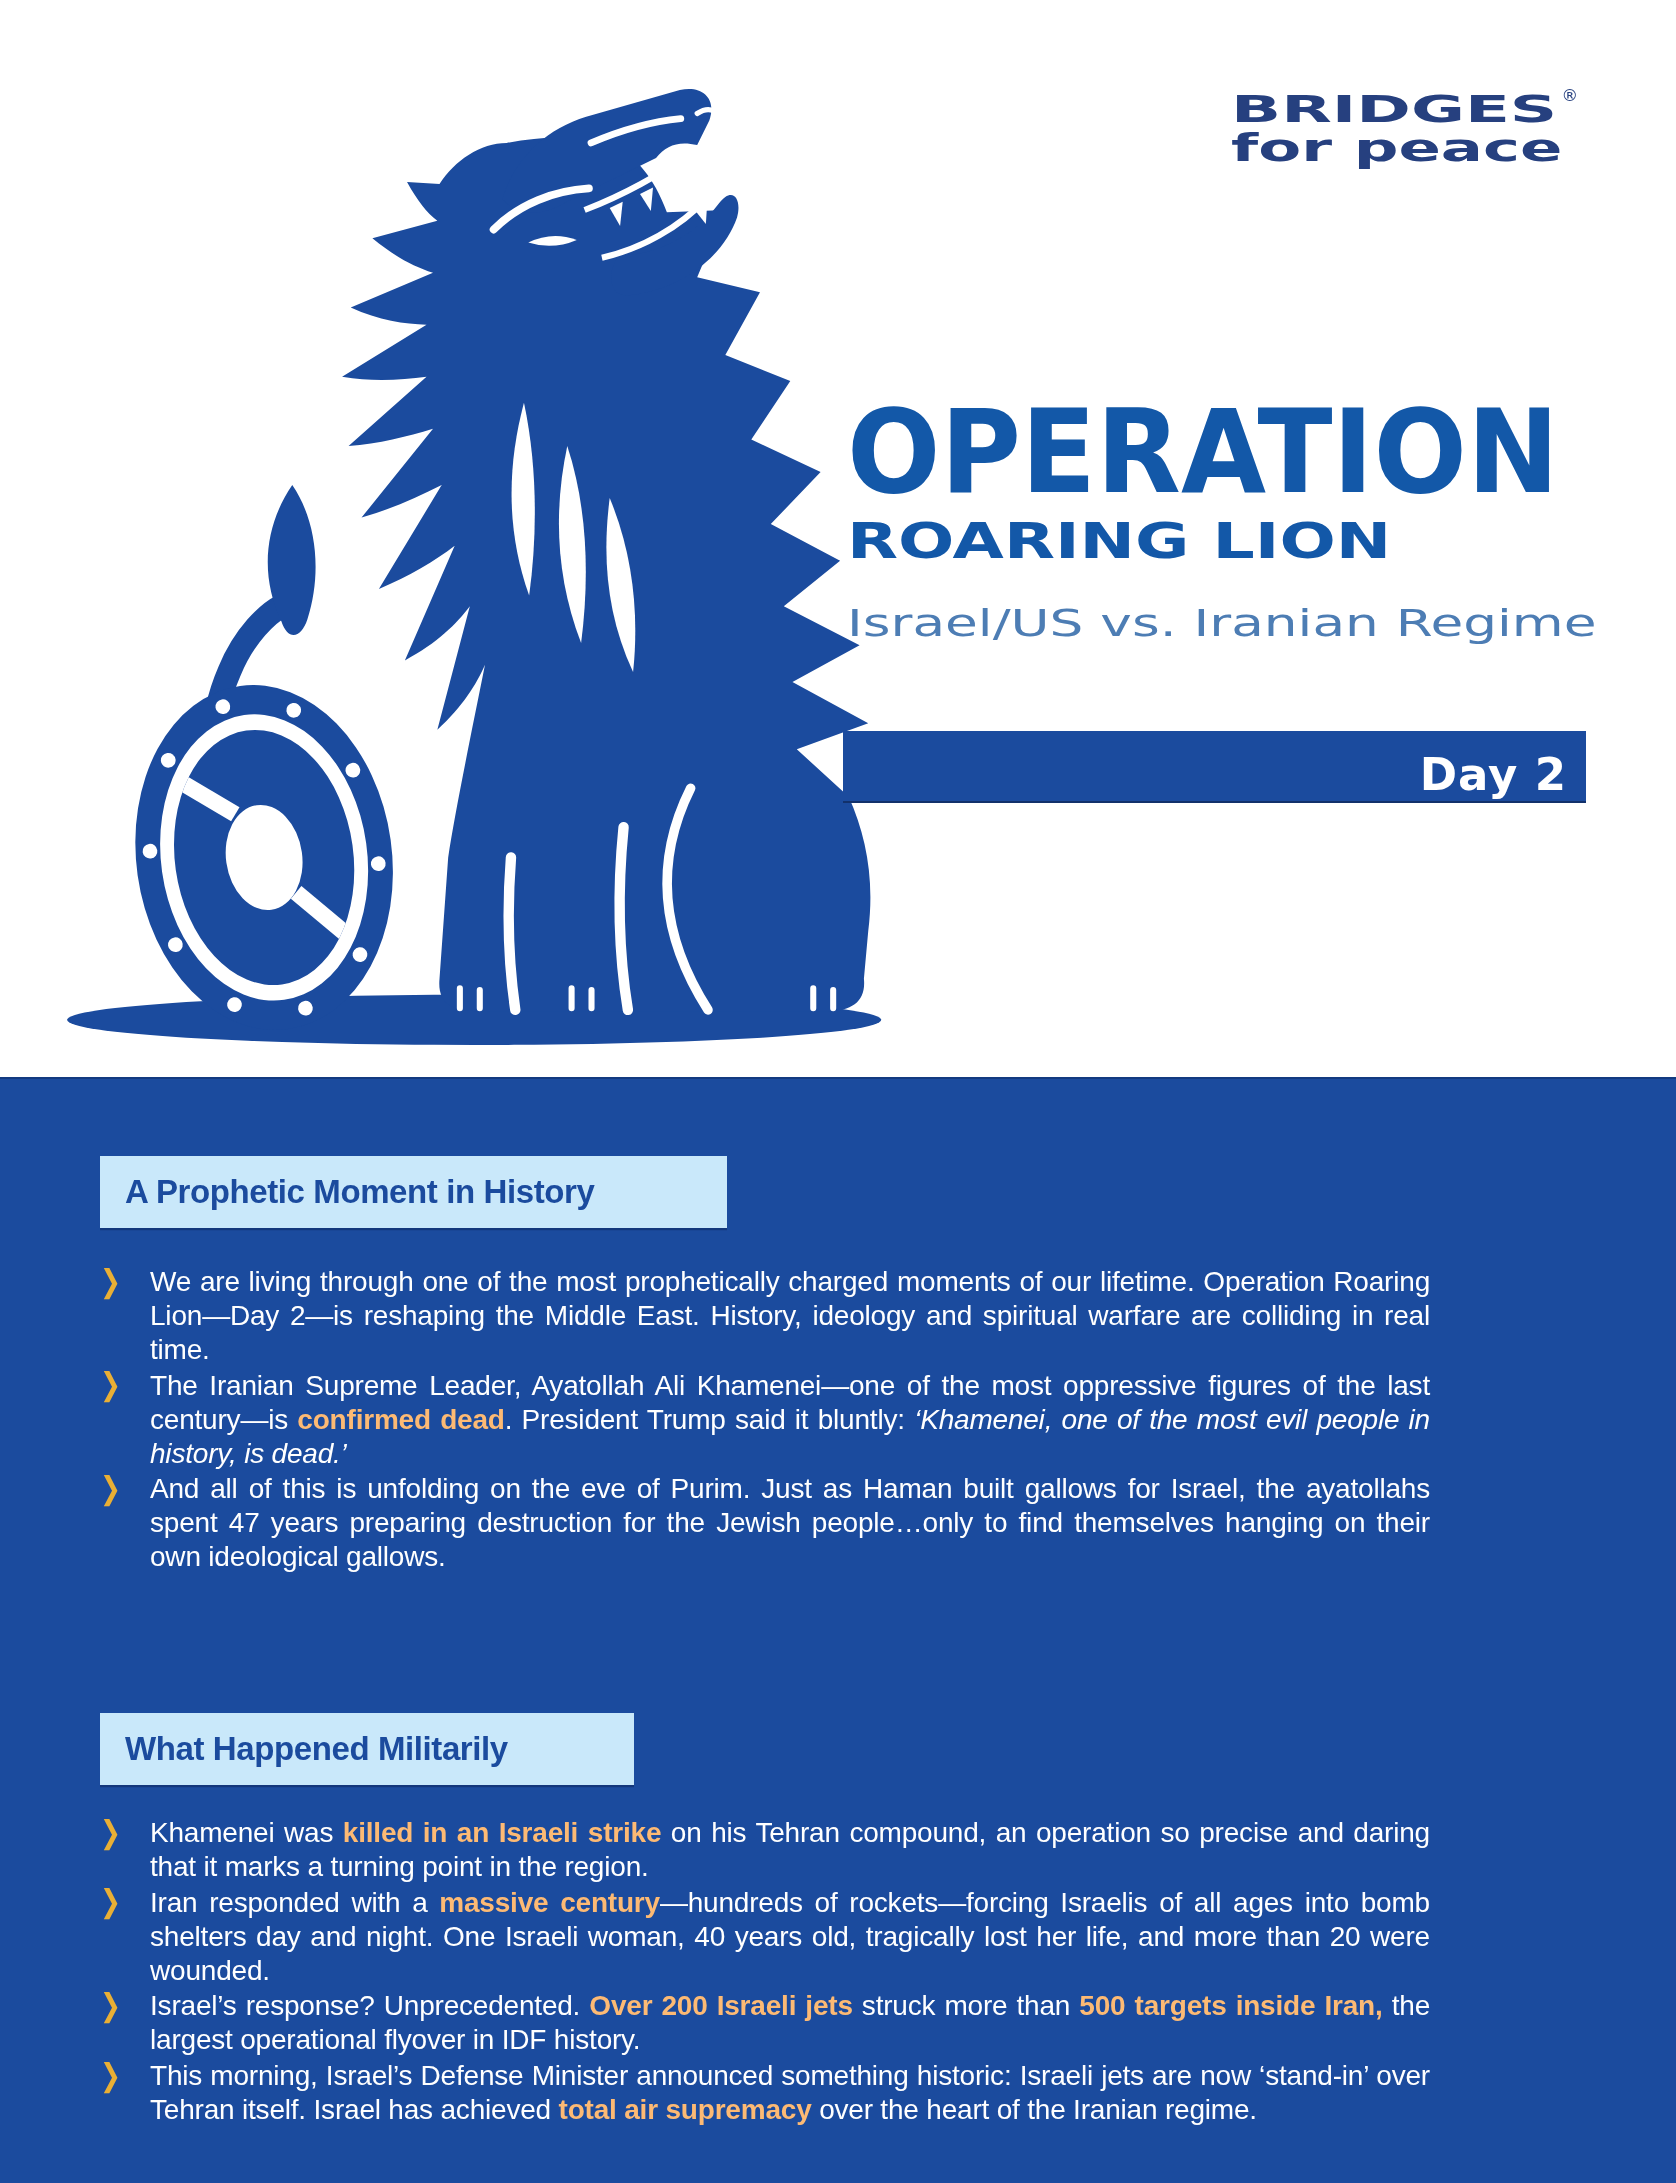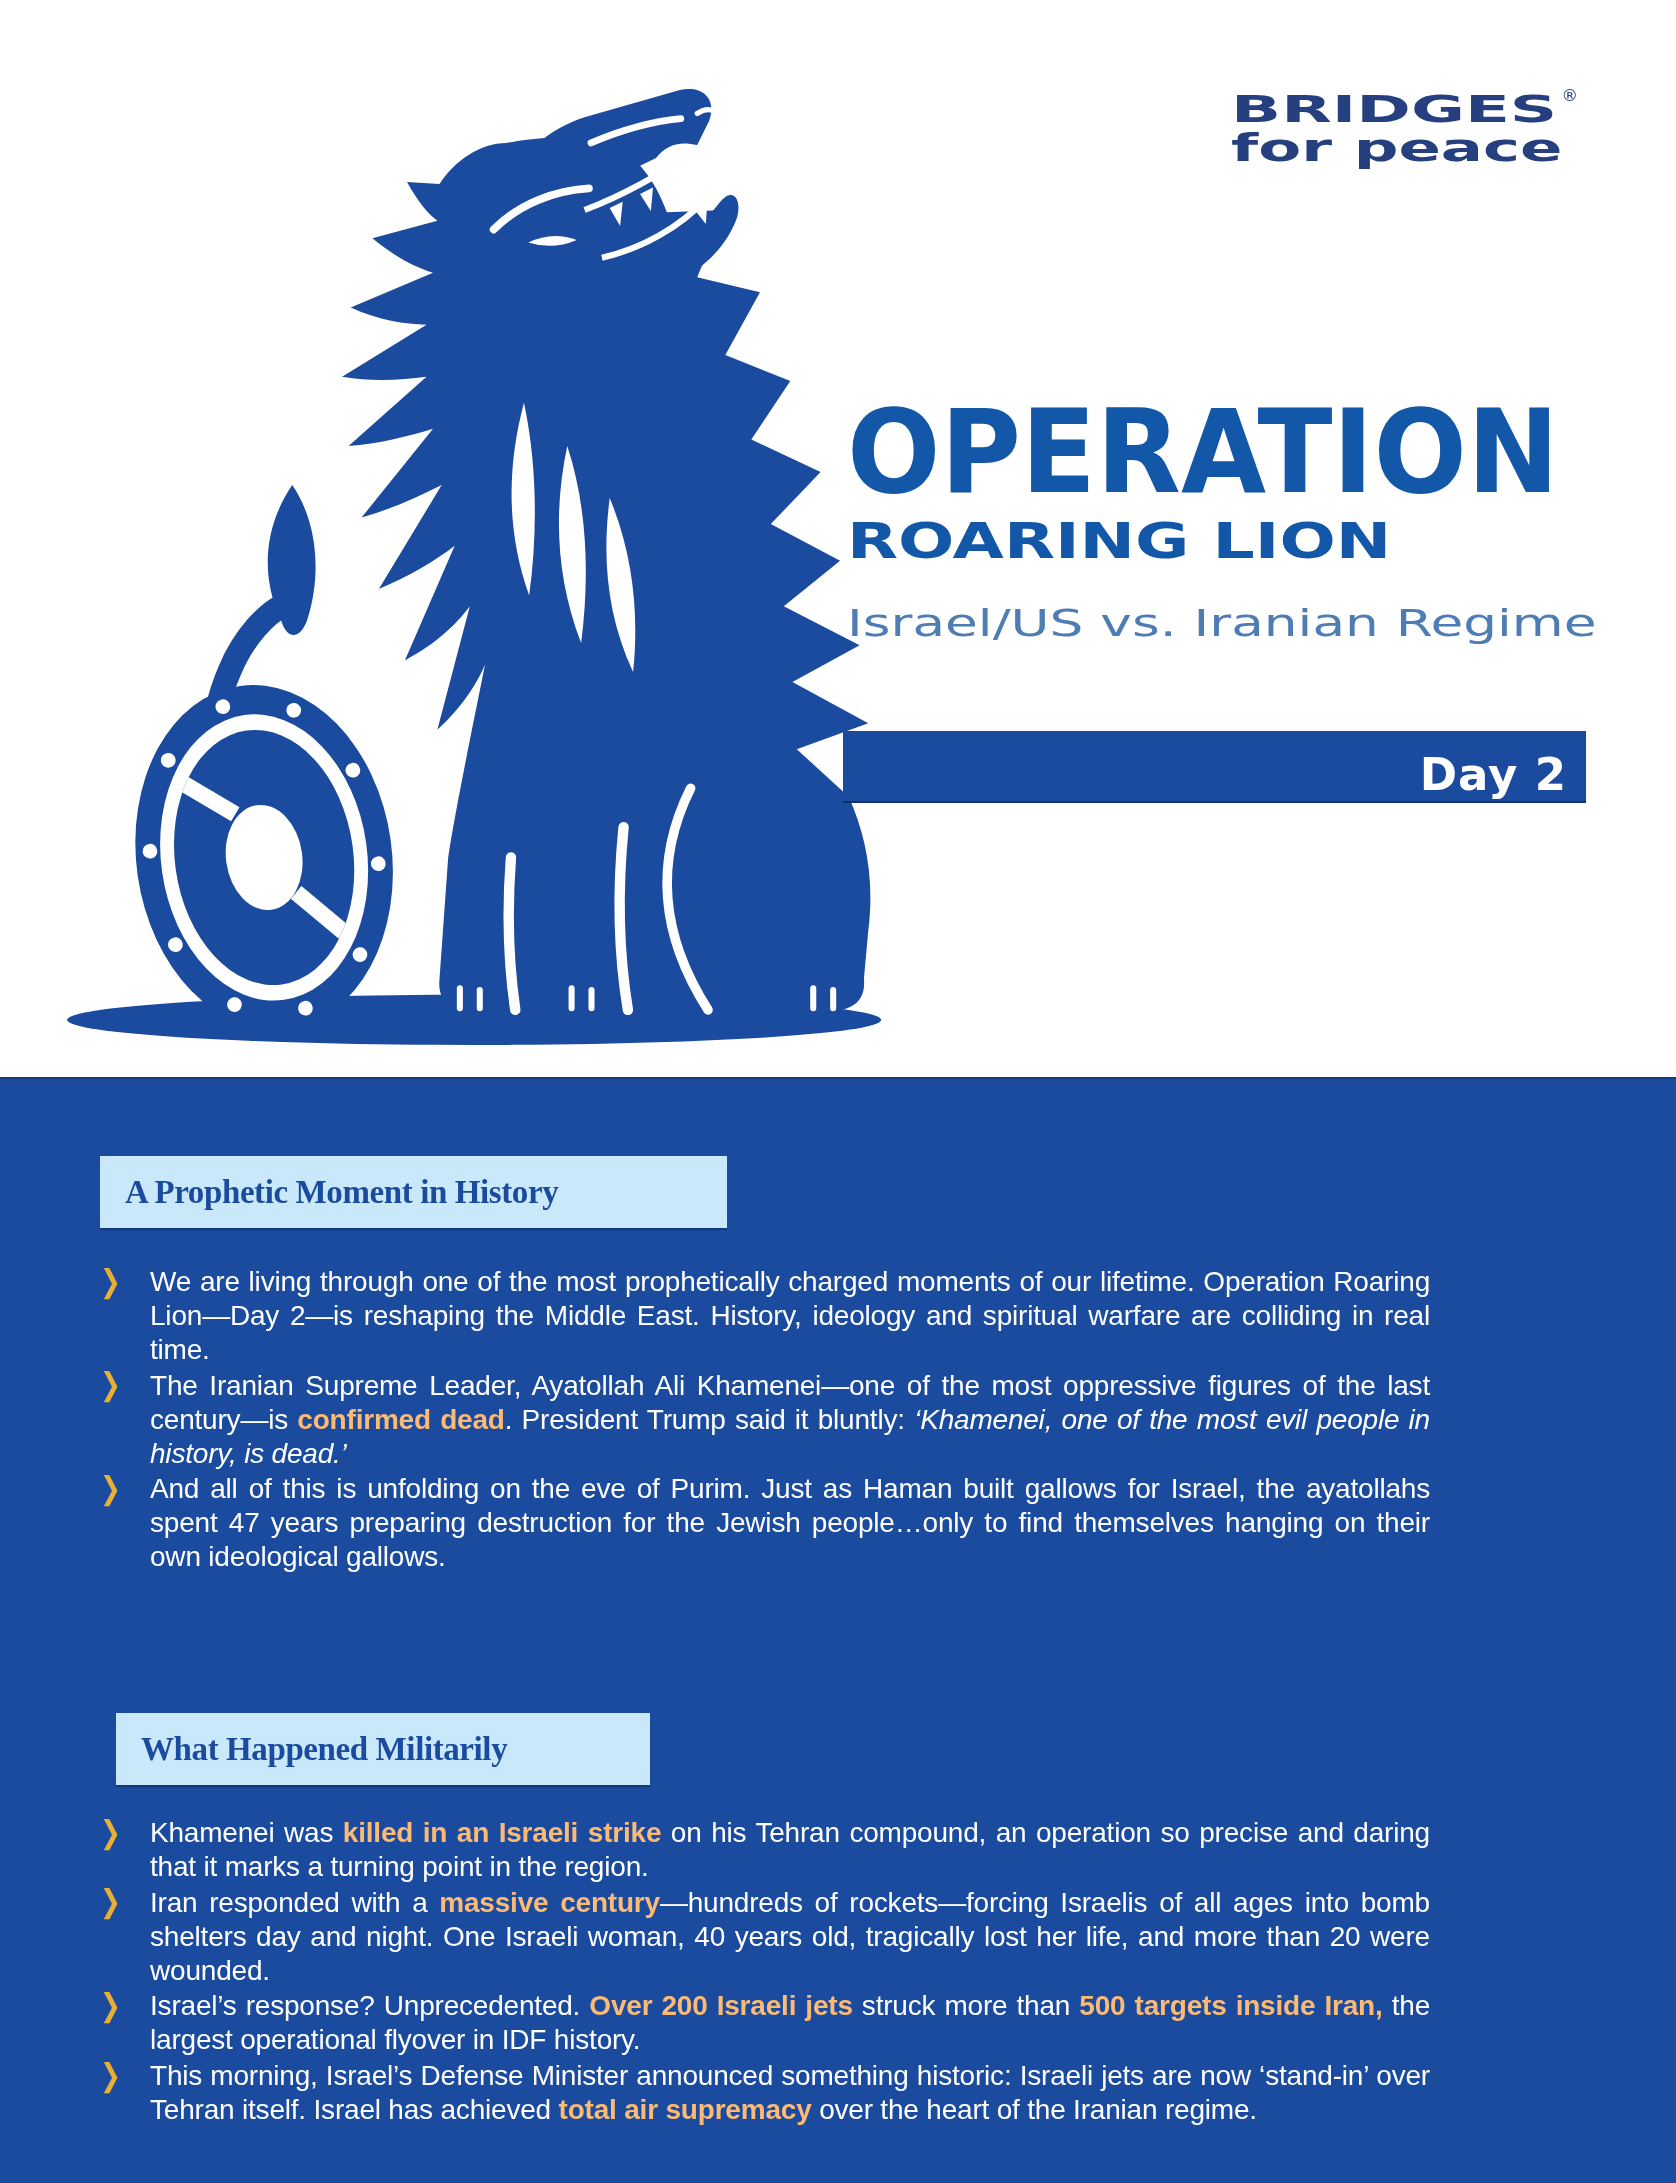--- a/index.html
+++ b/index.html
@@ -15,24 +15,24 @@
         background:#1B4B9E;display:flex;align-items:flex-end;justify-content:flex-end;
         padding-right:19px;box-sizing:border-box;border-bottom:2.2px solid #12316b;}
   .day2 span{color:#ffffff;font-family:"DejaVu Sans", sans-serif;font-weight:bold;
         font-size:45px;letter-spacing:0.9px;}
 
   
   .blue{position:absolute;left:0;top:1077px;width:1677px;height:1302px;
         background:#1B4B9E;border-top:2.6px solid #123a80;box-sizing:border-box;}
   .hbox{position:absolute;height:72px;background:#C9E8FA;display:flex;align-items:center;
         padding-left:25px;box-sizing:border-box;box-shadow:0 2.2px 0 rgba(13,40,95,.55);}
-  .hbox span{color:#1B4B9E;font-family:Liberation Serif, serif;font-weight:bold;
+  .hbox span{color:#1B4B9E;font-family:Liberation Sans, sans-serif;font-weight:bold;
         font-size:33px;letter-spacing:-0.4px;white-space:nowrap;}
   .h1{left:100px;top:77px;width:627px;}
-  .h2{left:116px;top:634px;width:534px;}
+  .h2{left:100px;top:634px;width:534px;}
 
   ul.blist{position:absolute;list-style:none;margin:0;padding:0;width:1330px;left:100px;}
   .list1{top:186px;}
   .list2{top:737px;}
   ul.blist li{position:relative;padding-left:50px;margin:0 0 1.7px 0;}
   .chev{position:absolute;left:0;top:1.7px;color:#E9AF35;font-size:25px;font-weight:bold;
         font-family:"DejaVu Sans", sans-serif;transform:scaleY(1.25);}
   .btxt{display:block;color:#ffffff;font-size:28px;line-height:34px;letter-spacing:-0.2px;
         text-align:justify;}
   .seg-hl{color:#fdba74;font-weight:bold;}

